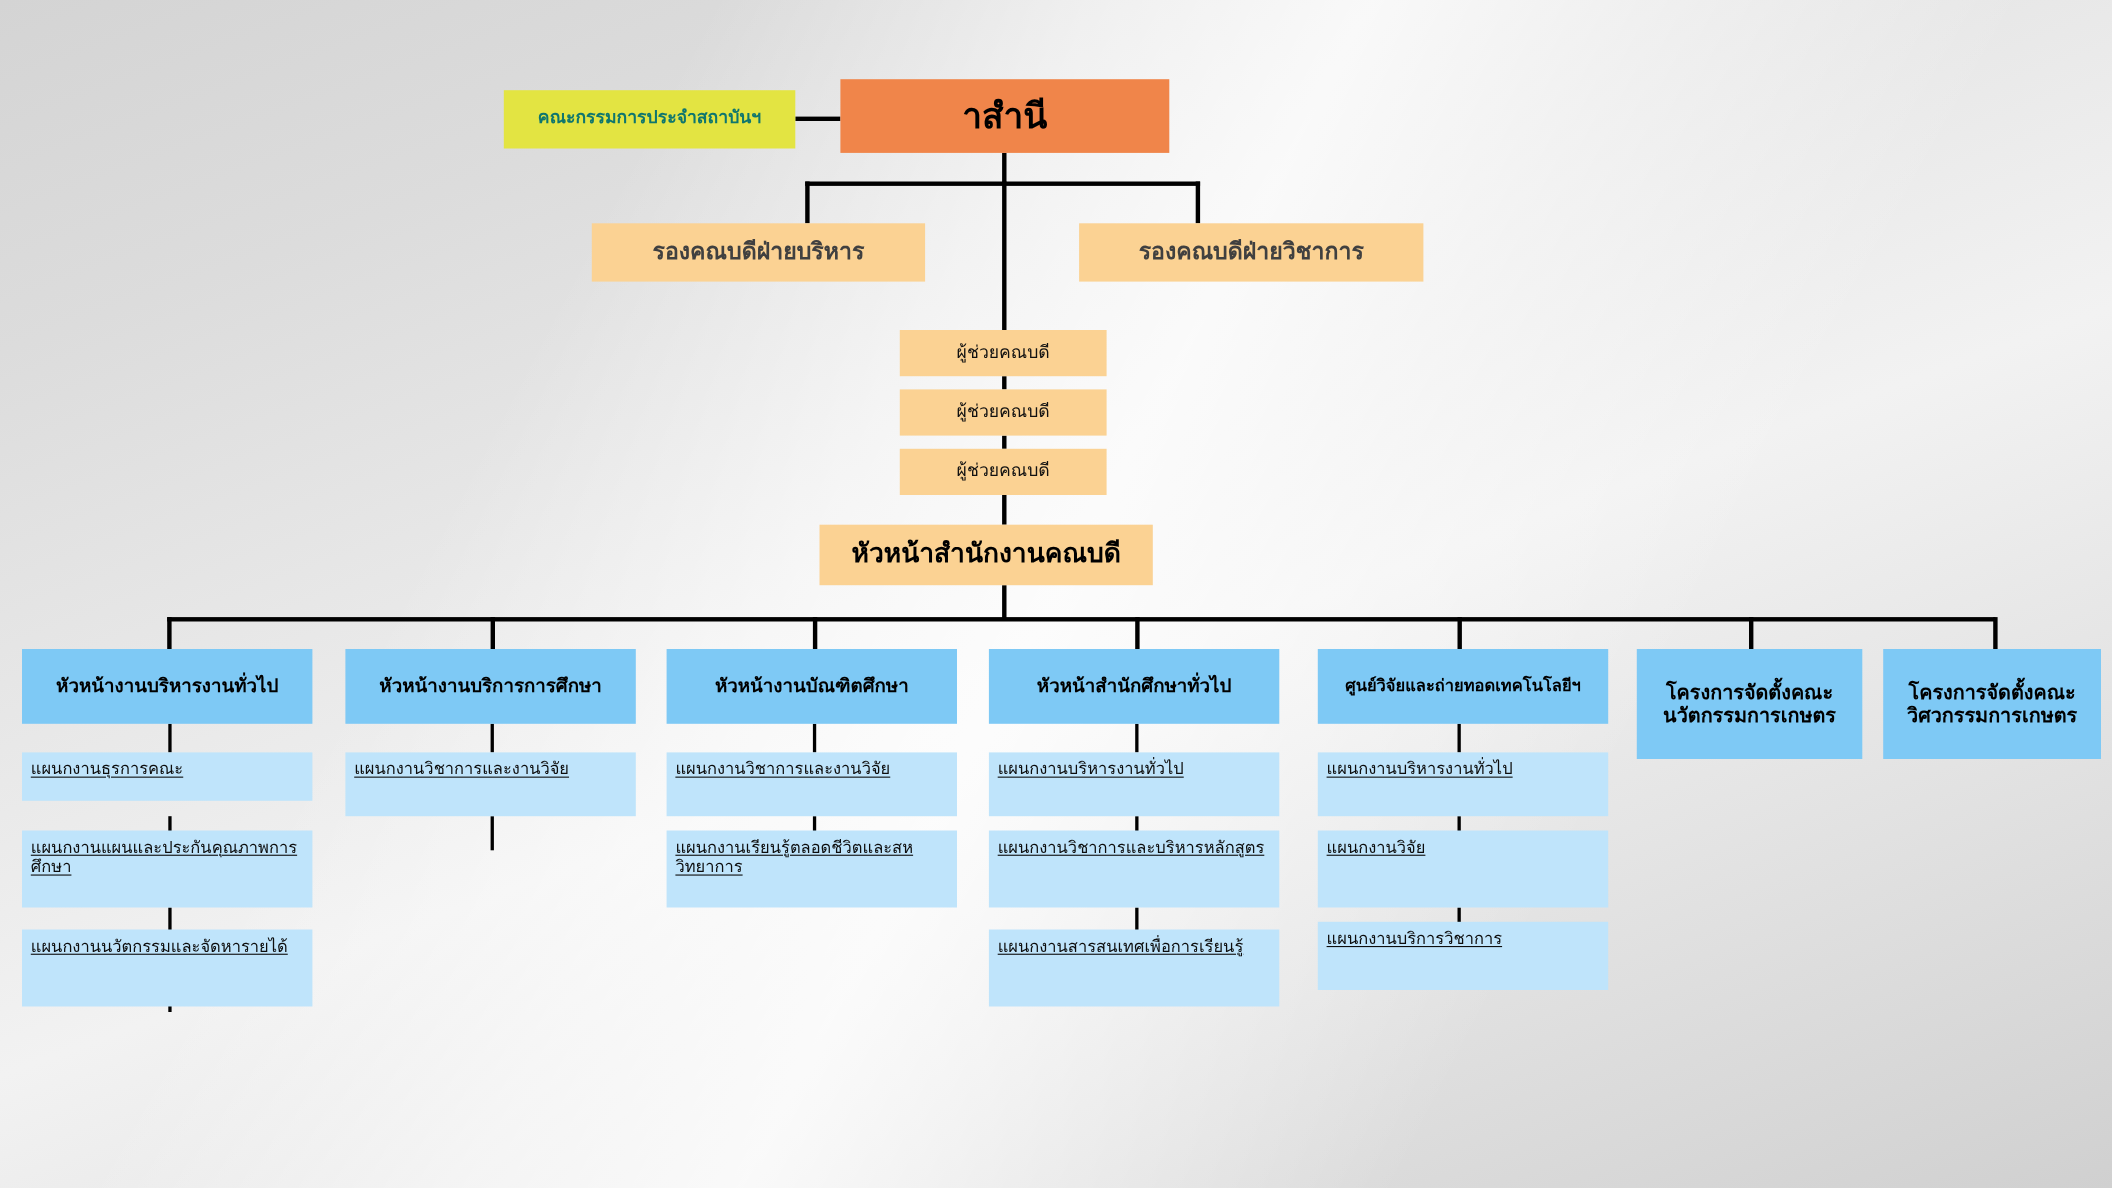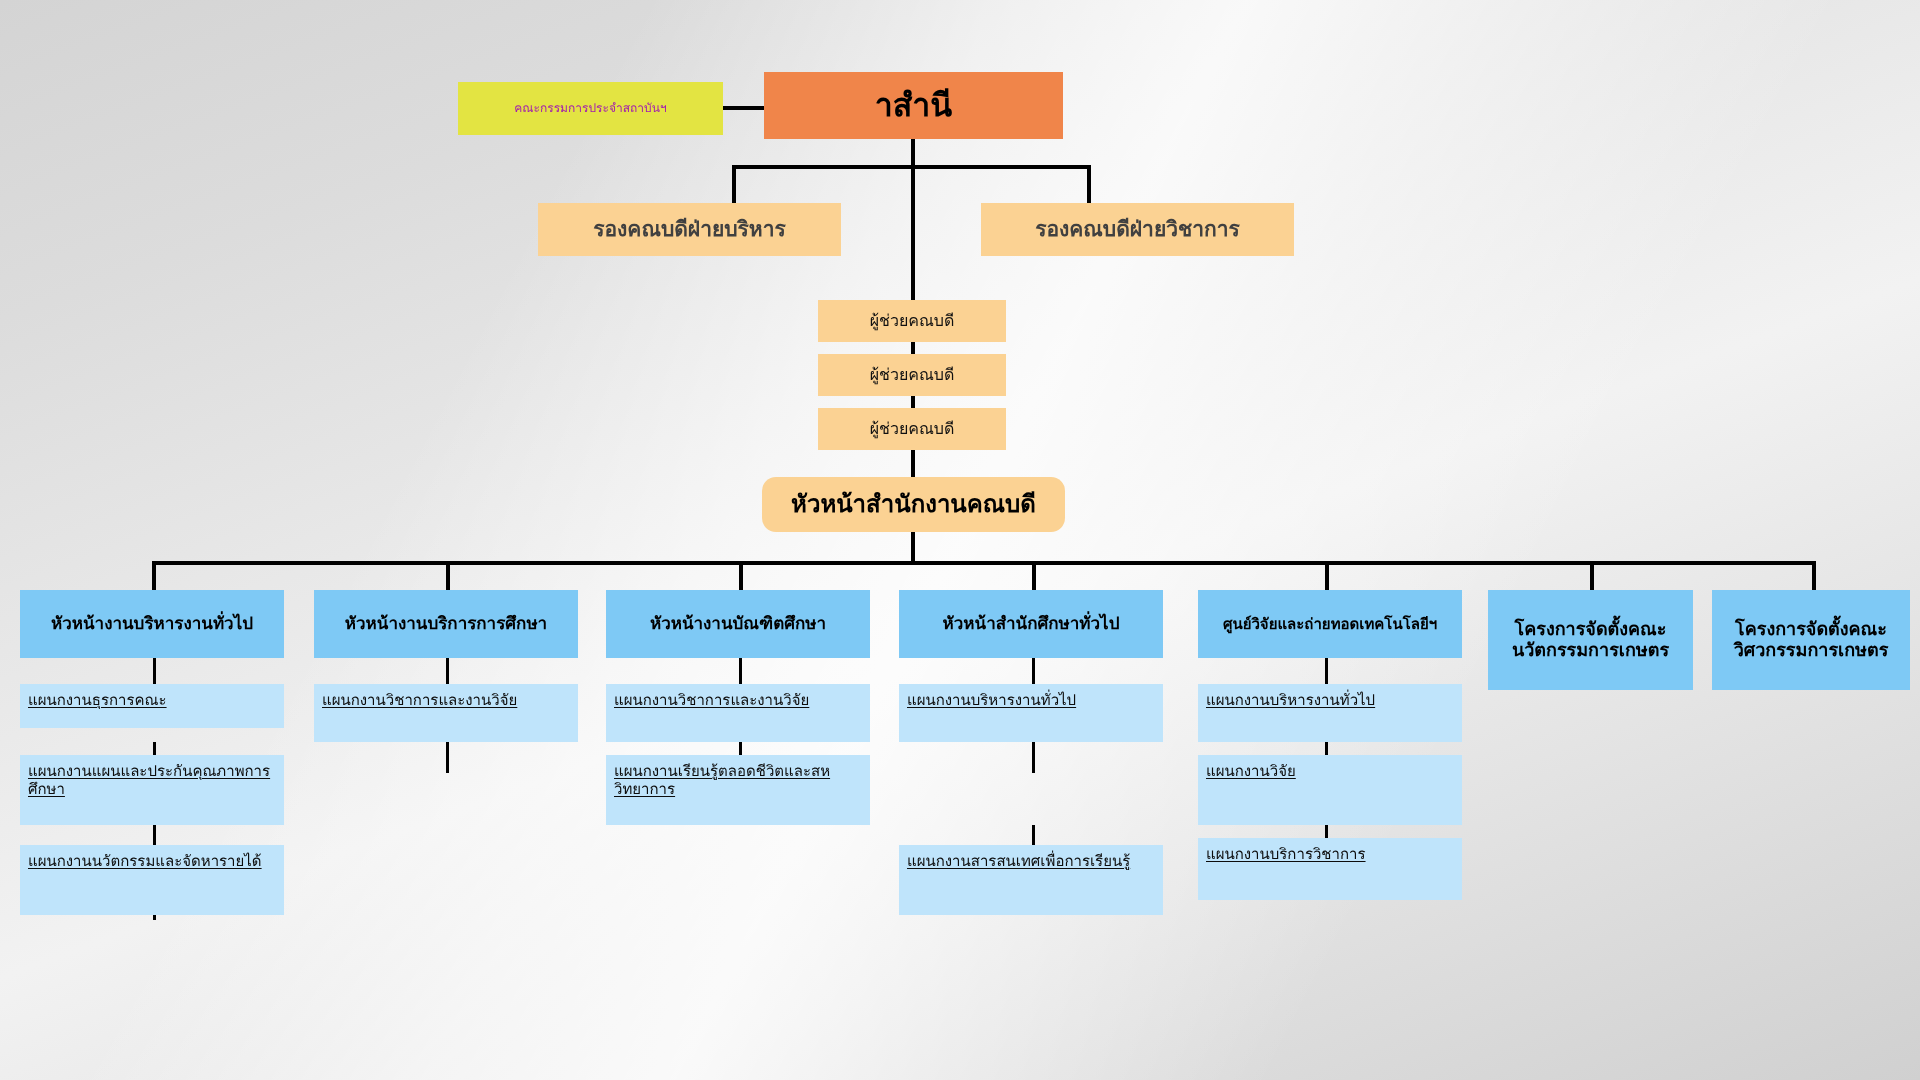--- a/index.html
+++ b/index.html
@@ -70,21 +70,21 @@
 
   
   .c-dean      { background: #f0854a; }
   .c-committee { background: #e3e442; }
   .c-orange    { background: #fbd293; }
   .c-blue      { background: #7ec9f5; }
   .c-blue-lite { background: #bfe4fb; }
 
   
   .t-dean      { font-size: 32px; font-weight: bold; color: #000; }
-  .t-committee { font-size: 12px; font-weight: normal; color: #a21caf; }
+  .t-committee { font-size: 16px; font-weight: bold; color: #0f766e; }
   .t-vice      { font-size: 21px; font-weight: bold; color: #404040; }
   .t-asst      { font-size: 16px; font-weight: normal; color: #111; }
   .t-head      { font-size: 24px; font-weight: bold; color: #000; }
   .t-unit      { font-size: 17px; font-weight: bold; color: #000; }
   .t-unit-sm   { font-size: 15px; font-weight: bold; color: #000; }
   .t-proj      { font-size: 18px; font-weight: bold; color: #000; }
   .t-leaf      { font-size: 15px; font-weight: normal; color: #0d0d0d; }
 </style>
 </head>
 <body>
@@ -127,21 +127,21 @@
     <span class="txt">ผู้ช่วยคณบดี</span>
   </div>
   <div class="ln v" style="left:911px; top:396px; height:12px;"></div>
 
   <div class="node center c-orange t-asst" style="left:818px; top:408px; width:188px; height:42px;">
     <span class="txt">ผู้ช่วยคณบดี</span>
   </div>
 
   <div class="ln v" style="left:911px; top:450px; height:27px;"></div>
 
-  <div class="node center c-orange t-head" style="left:762px; top:477px; width:303px; height:55px;border-radius:14px;">
+  <div class="node center c-orange t-head" style="left:745px; top:477px; width:303px; height:55px;">
     <span class="txt">หัวหน้าสำนักงานคณบดี</span>
   </div>
 
   <div class="ln v" style="left:911px; top:532px; height:31px;"></div>
 
   <div class="ln h" style="left:152px; top:561px; width:1662px;"></div>
 
   <div class="ln v" style="left:152px;  top:561px; height:29px;"></div>
   <div class="ln v" style="left:446px;  top:561px; height:29px;"></div>
   <div class="ln v" style="left:739px;  top:561px; height:29px;"></div>
@@ -198,20 +198,23 @@
   <div class="node center c-blue t-unit" style="left:899px; top:590px; width:264px; height:68px;">
     <span class="txt">หัวหน้าสำนักศึกษาทั่วไป</span>
   </div>
   <div class="ln thin v" style="left:1032px; top:658px; height:26px;"></div>
 
   <div class="node leaf c-blue-lite t-leaf" style="left:899px; top:684px; width:264px; height:58px;">
     <span class="txt">แผนกงานบริหารงานทั่วไป</span>
   </div>
   <div class="ln thin v" style="left:1032px; top:742px; height:31px;"></div>
 
+  <div class="node leaf c-blue-lite t-leaf" style="left:899px; top:755px; width:264px; height:70px;">
+    <span class="txt">แผนกงานวิชาการและบริหารหลักสูตร</span>
+  </div>
   <div class="ln thin v" style="left:1032px; top:825px; height:27px;"></div>
 
   <div class="node center c-blue t-unit-sm" style="left:1198px; top:590px; width:264px; height:68px;">
     <span class="txt">ศูนย์วิจัยและถ่ายทอดเทคโนโลยีฯ</span>
   </div>
 
   <div class="node leaf c-blue-lite t-leaf" style="left:899px; top:845px; width:264px; height:70px;">
     <span class="txt">แผนกงานสารสนเทศเพื่อการเรียนรู้</span>
   </div>
   <div class="ln thin v" style="left:1325px; top:658px; height:26px;"></div>

